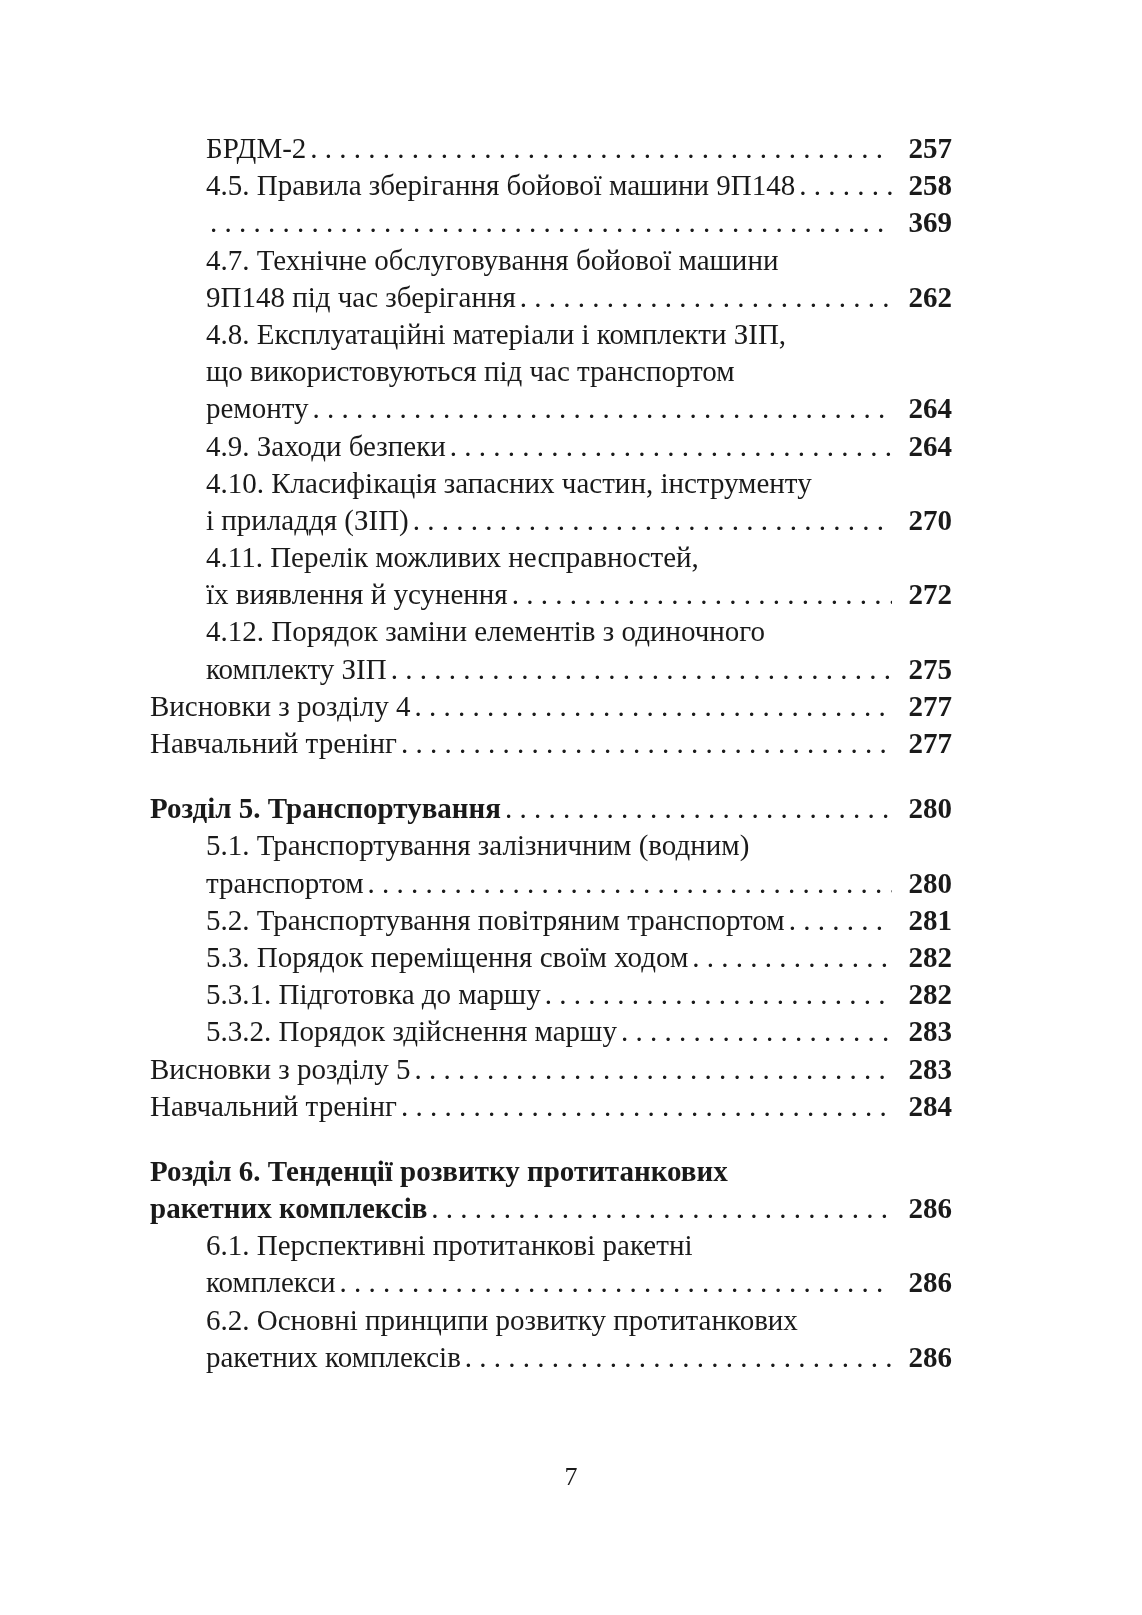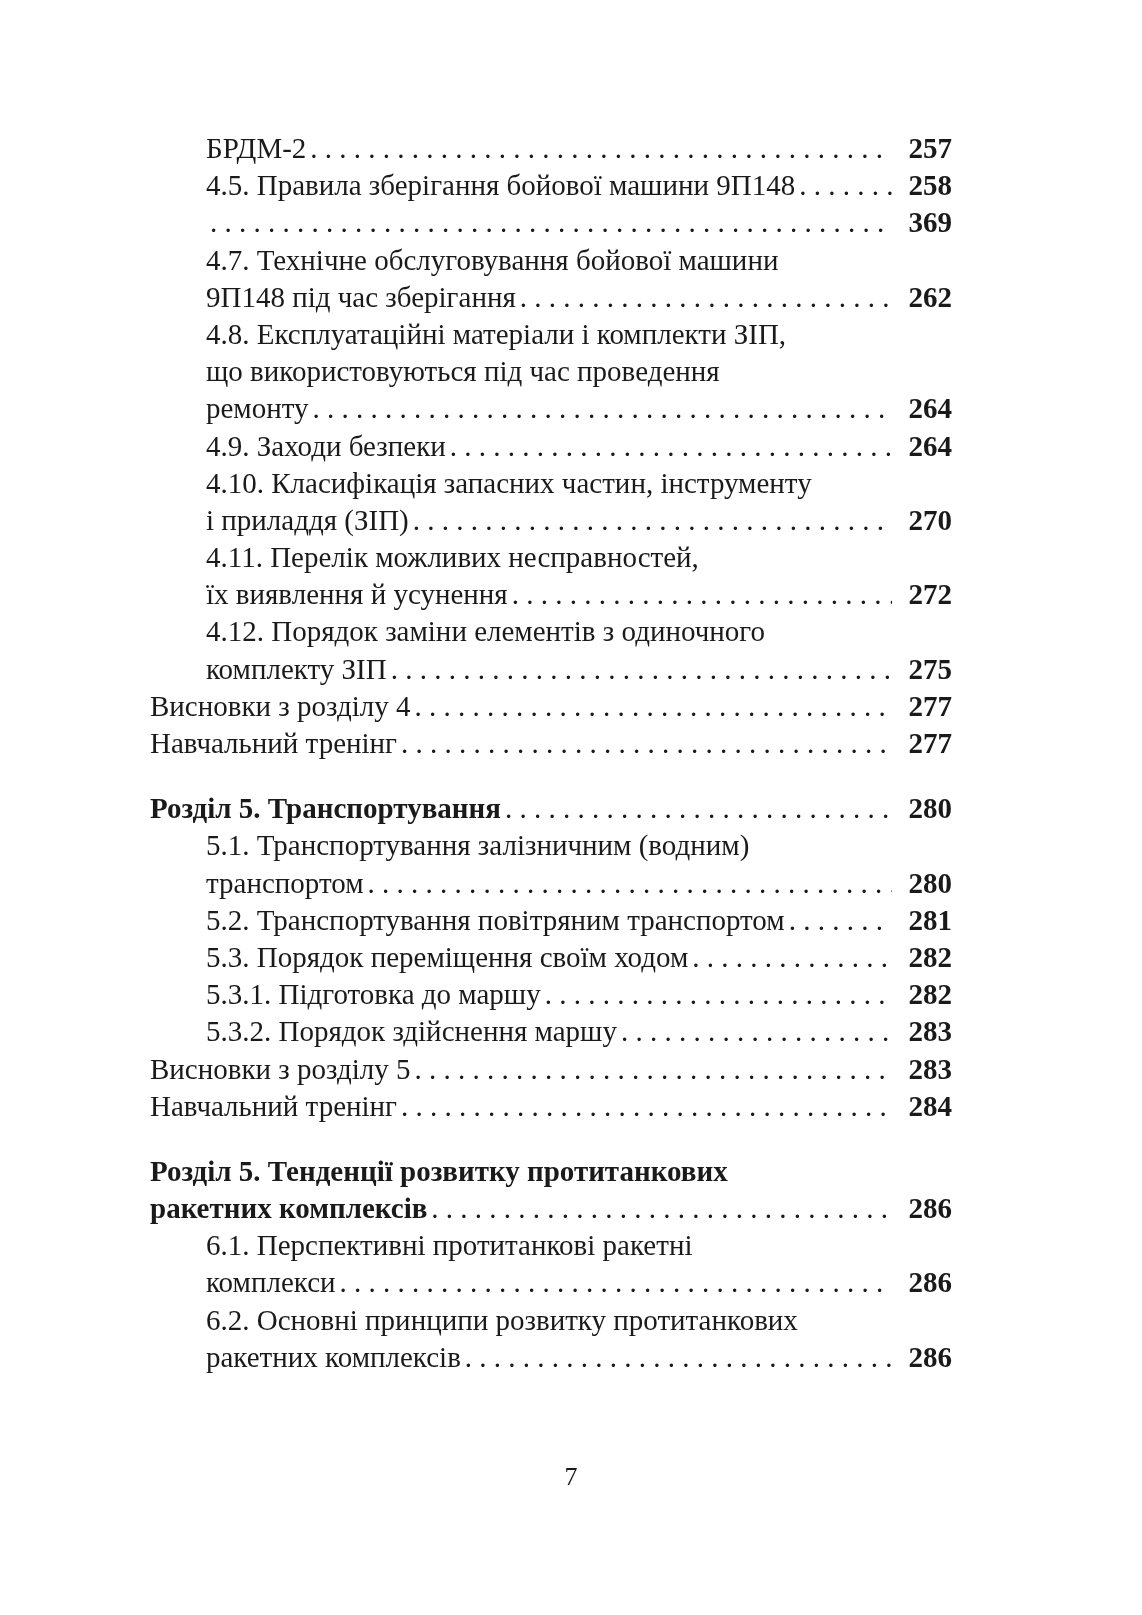--- a/index.html
+++ b/index.html
@@ -56,21 +56,21 @@
         <span class="page">262</span>
       </div>
     </div>
     <div class="line indent">
       <div class="entry">
         <span class="text">4.8. Експлуатаційні матеріали і комплекти ЗІП,</span>
       </div>
     </div>
     <div class="line indent">
       <div class="entry">
-        <span class="text">що використовуються під час проведення</span>
+        <span class="text">що використовуються під час транспортом</span>
       </div>
     </div>
     <div class="line indent">
       <div class="entry">
         <span class="text">ремонту</span>
         <span class="dots"></span>
         <span class="page">264</span>
       </div>
     </div>
     <div class="line indent">
@@ -186,21 +186,21 @@
     </div>
     <div class="line">
       <div class="entry">
         <span class="text">Навчальний тренінг</span>
         <span class="dots"></span>
         <span class="page">284</span>
       </div>
     </div>
     <div class="line bold gap">
       <div class="entry">
-        <span class="text">Розділ 5. Тенденції розвитку протитанкових</span>
+        <span class="text">Розділ 6. Тенденції розвитку протитанкових</span>
       </div>
     </div>
     <div class="line bold">
       <div class="entry">
         <span class="text">ракетних комплексів</span>
         <span class="dots"></span>
         <span class="page">286</span>
       </div>
     </div>
     <div class="line indent">

